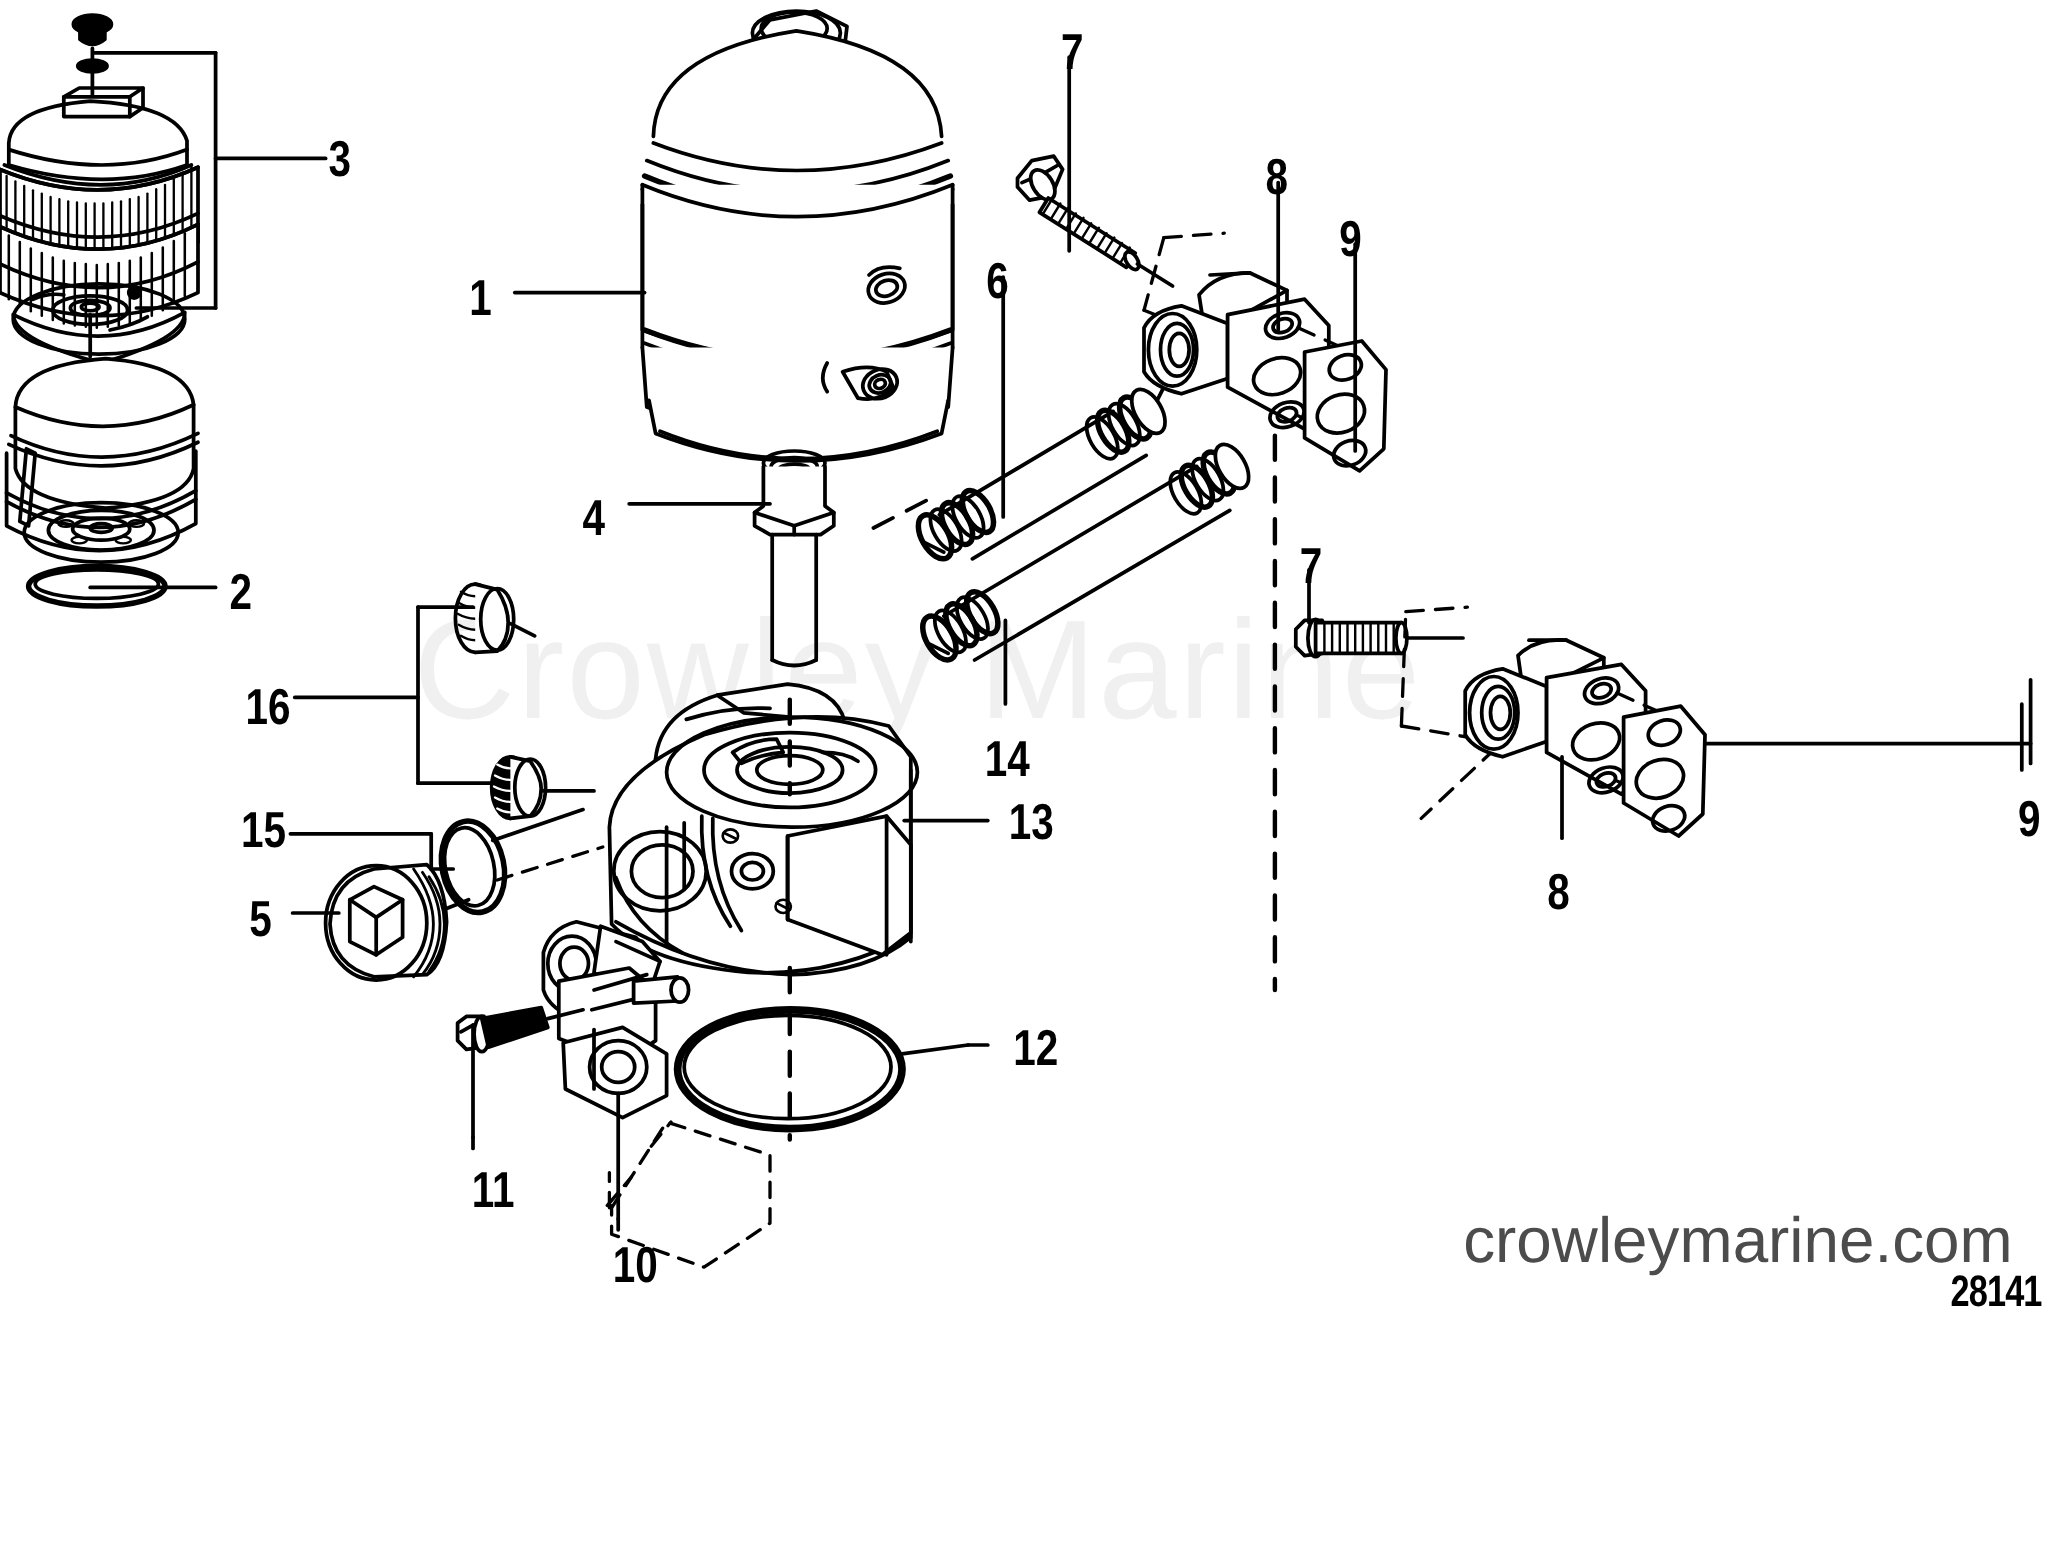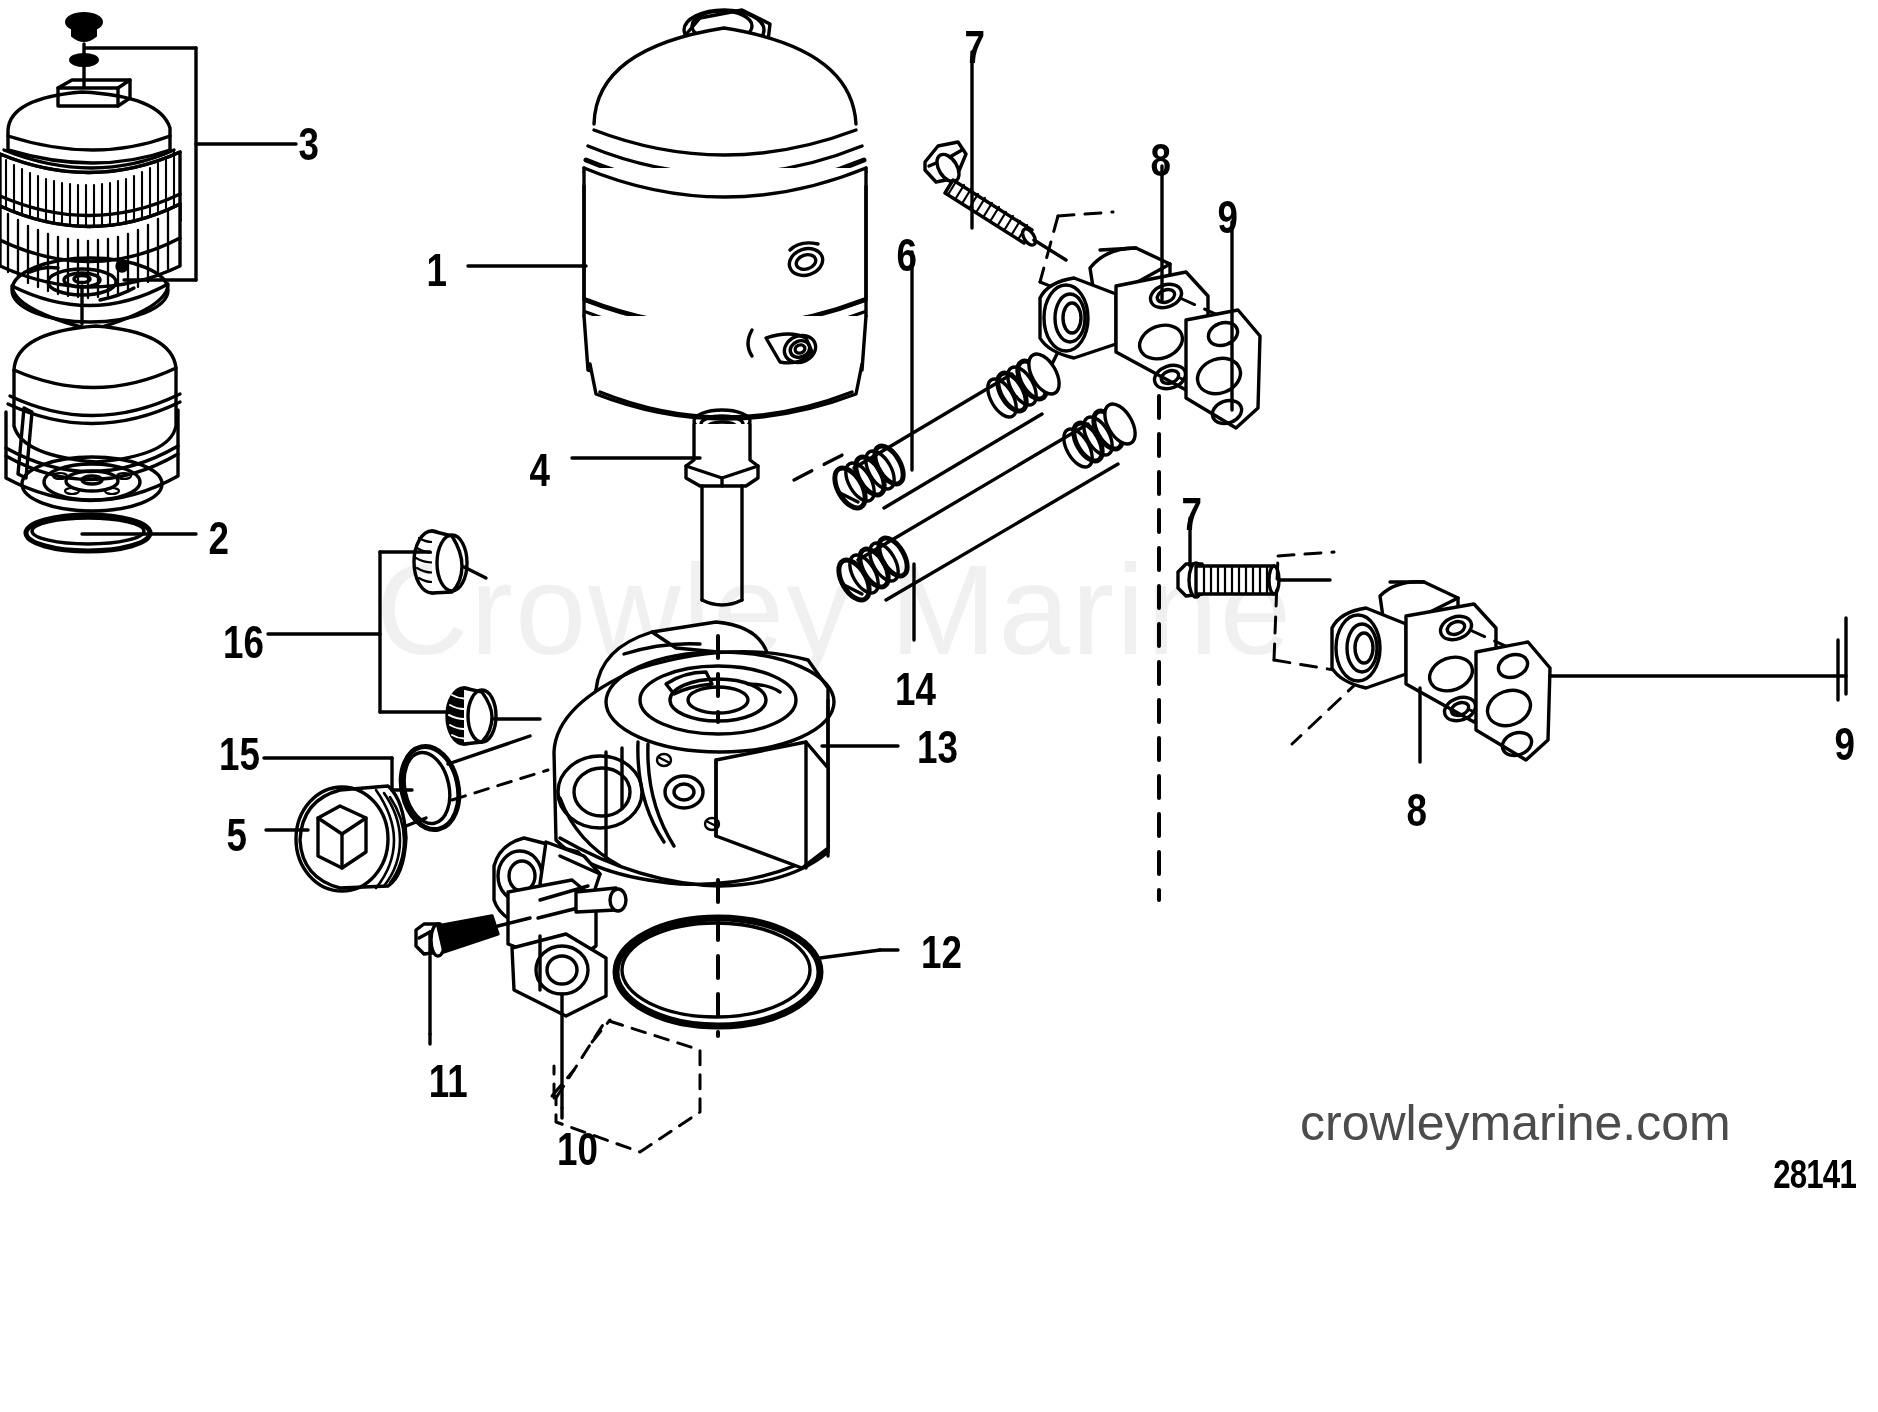--- a/index.html
+++ b/index.html
@@ -4,22 +4,22 @@
 <style>
   html,body{margin:0;padding:0;background:#ffffff;}
   body{width:1878px;height:1412px;position:relative;overflow:hidden;
        font-family:"Liberation Sans", sans-serif;}
   #stage{position:absolute;left:0;top:0;width:1878px;height:1412px;}
   svg#art{position:absolute;left:0;top:0;width:1878px;height:1412px;}
   .wm{position:absolute;left:133px;top:540px;width:1160px;height:140px;
       font-family:"Liberation Sans", sans-serif;font-size:128px;font-weight:400;
       color:#f0f0f0;letter-spacing:2px;white-space:nowrap;line-height:140px;
       user-select:none;pointer-events:none;text-align:right;}
-  .sitelbl{position:absolute;right:18px;top:1094px;width:560px;text-align:left;
-      font-family:"Liberation Sans", sans-serif;font-size:50px;color:#4c4c4c;
+  .sitelbl{position:absolute;right:18px;top:1094px;width:560px;text-align:center;
+      font-family:"Liberation Sans", sans-serif;font-size:58px;color:#4c4c4c;
       white-space:nowrap;}
   .codelbl{position:absolute;right:22px;top:1152px;width:560px;text-align:right;
       font-family:"Liberation Sans Narrow","Liberation Sans",sans-serif;
       font-size:40px;font-weight:bold;color:#000;letter-spacing:-1px;
       transform:scaleX(.78);transform-origin:right center;white-space:nowrap;}
   .cal{position:absolute;font-family:"Liberation Sans Narrow","Liberation Sans",sans-serif;
       font-size:46px;font-weight:bold;color:#000;transform:scaleX(.8);
       transform-origin:center center;white-space:nowrap;user-select:none;}
 </style>
 </head>

